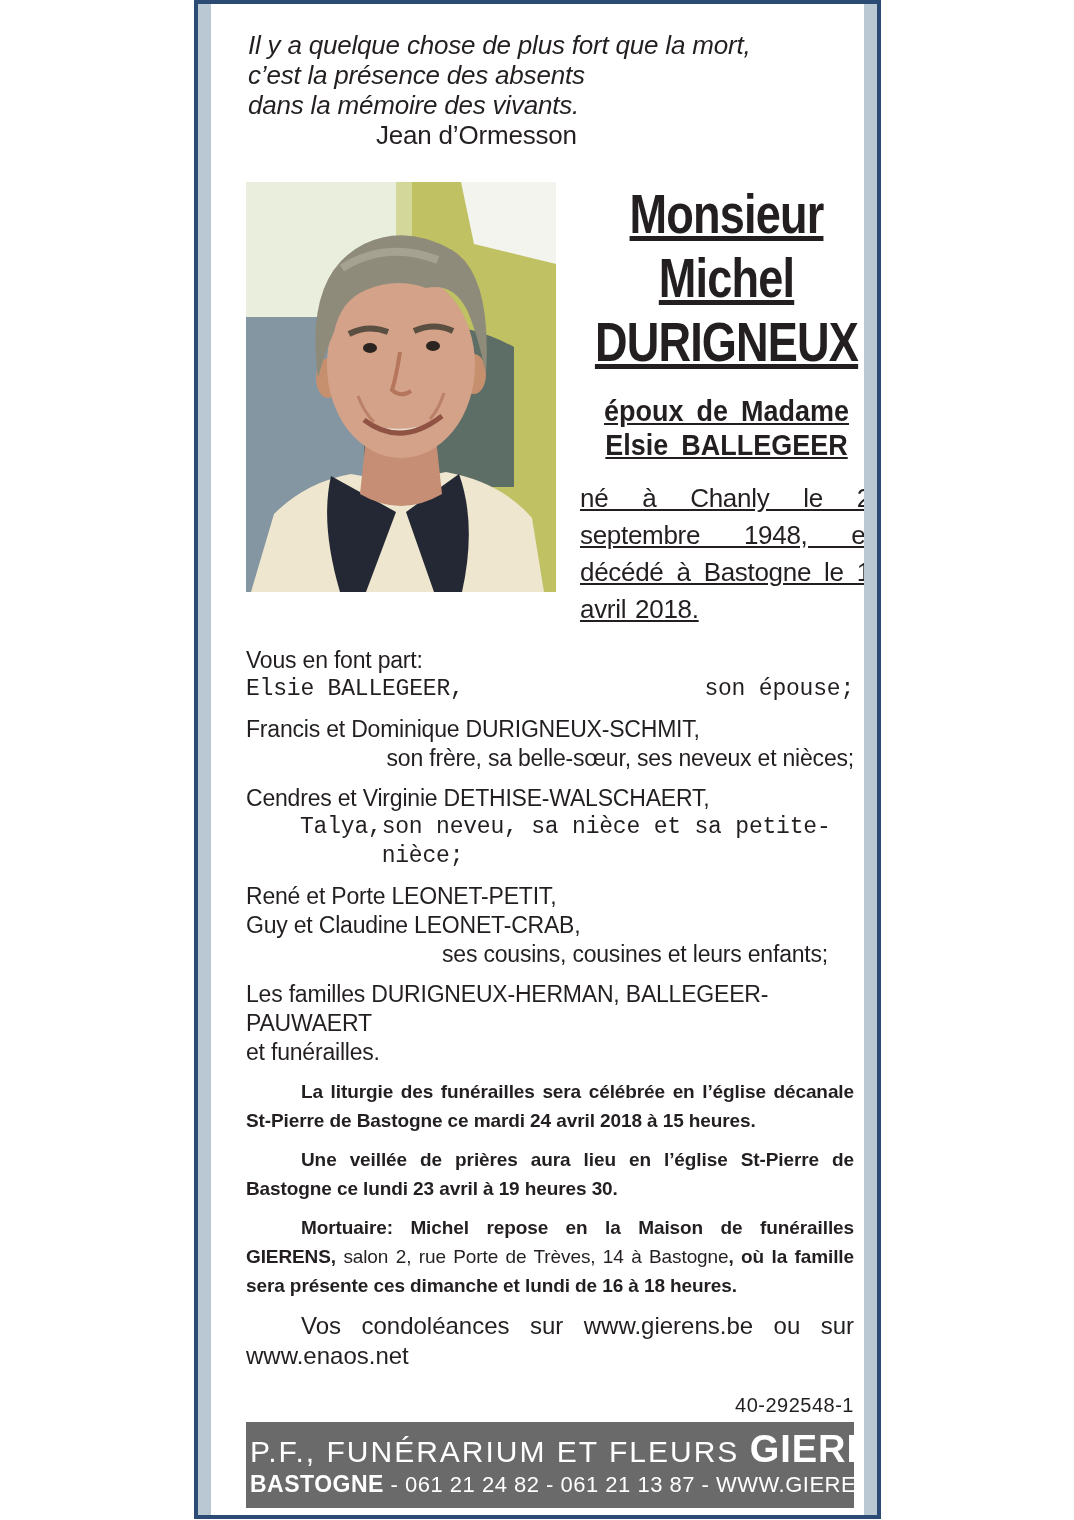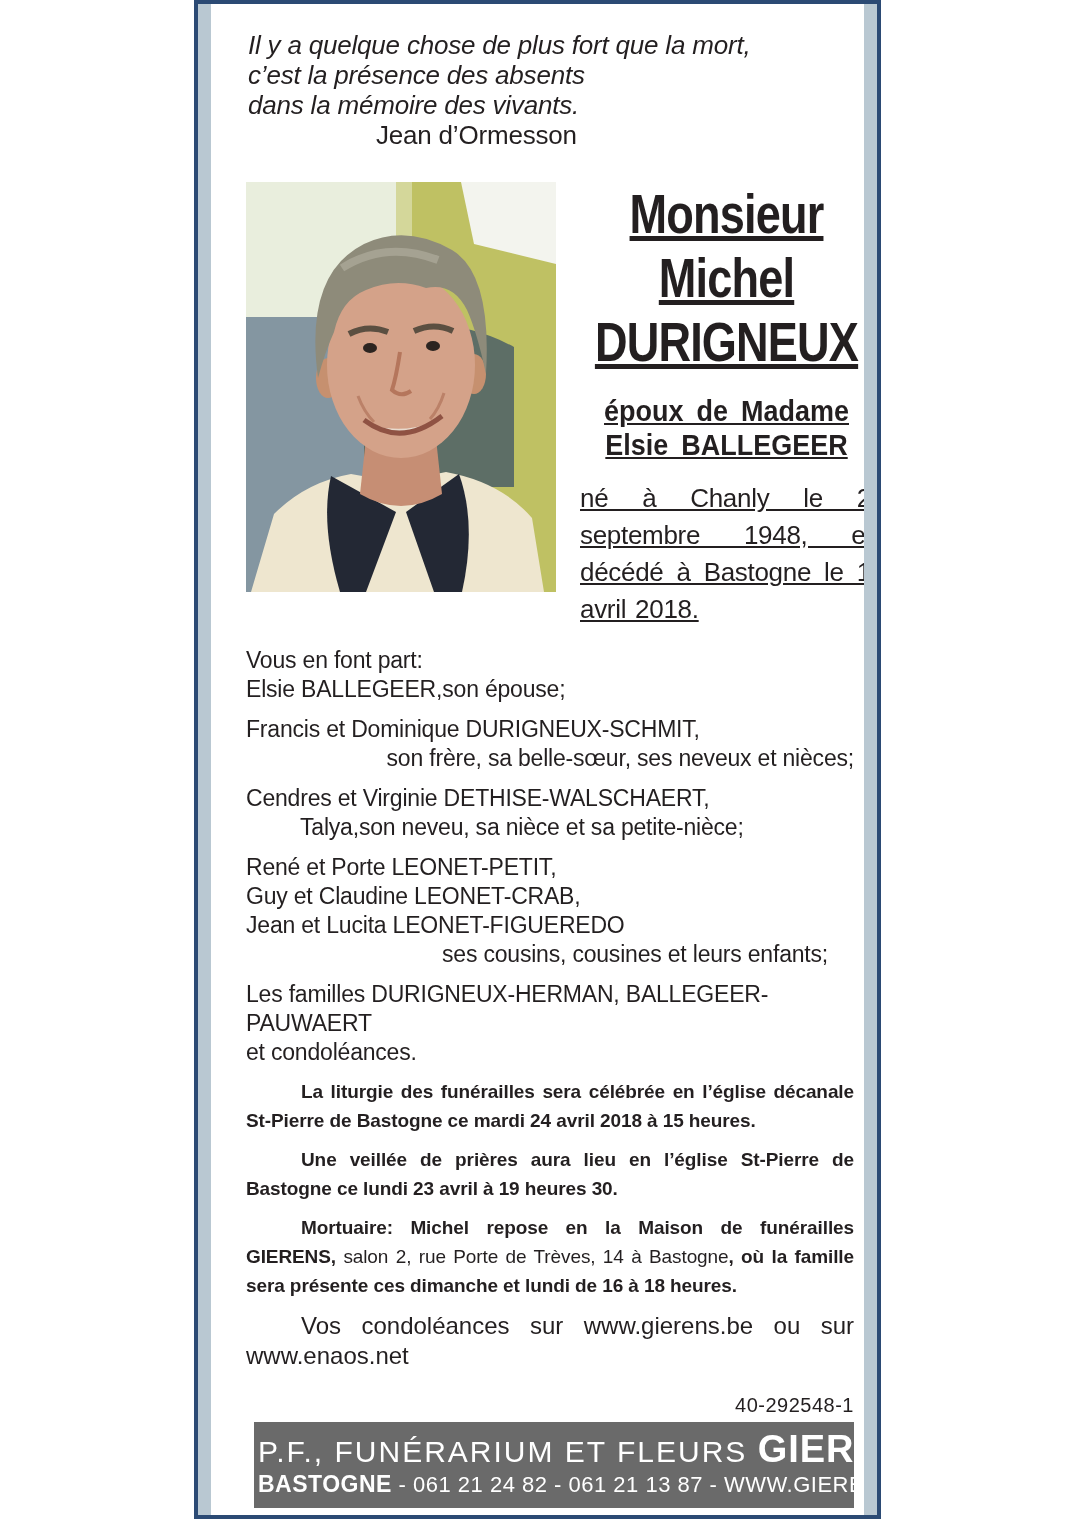--- a/index.html
+++ b/index.html
@@ -31,33 +31,33 @@
   .name-line { font-weight:bold; font-size:55px; line-height:64px; white-space:nowrap;
                transform:scaleX(0.82); transform-origin:50% 50%; letter-spacing:-1px; }
   .spouse { margin-top:20px; font-weight:bold; font-size:29px; line-height:34px; word-spacing:6px;
             transform:scaleX(0.93); transform-origin:50% 50%; white-space:nowrap; }
   .life-dates { margin-top:18px; font-size:26px; line-height:37px; text-align:justify; text-align-last:left;
                 padding-left:14px; padding-right:2px; letter-spacing:-0.3px; word-spacing:2px; }
 
   
   .family { margin-top:18px; font-size:23px; line-height:29px; letter-spacing:-0.2px; }
   .fam-group { margin-top:11px; }
-  .fam-row { display:flex; justify-content:flex-start; }
+  .fam-row { display:flex; justify-content:space-between;font-family:Liberation Mono, monospace; }
   .right-line { text-align:right; }
   .indent-55 { padding-left:54px; }
 
   
   .ceremony { font-weight:bold; font-size:19px; line-height:29px; text-align:justify; text-align-last:left;
               text-indent:55px; margin:10px 0 0 0; letter-spacing:-0.1px; }
   .ceremony .regular { font-weight:normal; }
   .condolences { font-weight:normal; font-size:24px; line-height:30px; text-align:justify; text-align-last:left;
                  text-indent:55px; margin-top:11px; }
 
   
-  .footer { position:absolute; left:18px; right:10px; bottom:7px; }
+  .footer { position:absolute; left:10px; right:10px; bottom:7px; }
   .ref { text-align:right; font-size:20px; margin-bottom:5px; letter-spacing:0.5px; }
   .banner { background:#6a6a6a; color:#ffffff; text-align:center; padding:8px 4px 10px; }
   .banner-l1 { font-size:30px; letter-spacing:2px; line-height:38px; white-space:nowrap; }
   .banner-l1 .brand { font-weight:bold; font-size:38px; letter-spacing:1px; }
   .banner-l2 { font-size:22px; letter-spacing:0.5px; line-height:27px; white-space:nowrap; }
   .banner-l2 .city { font-weight:bold; font-size:23px; }
 </style>
 </head>
 <body>
 
@@ -126,26 +126,25 @@
       <div class="fam-group">
         <div>Cendres et Virginie DETHISE-WALSCHAERT,</div>
         <div class="fam-row">
           <span class="indent-55">Talya,</span>
           <span>son neveu, sa nièce et sa petite-nièce;</span>
         </div>
       </div>
       <div class="fam-group">
         <div>René et Porte LEONET-PETIT,</div>
         <div>Guy et Claudine LEONET-CRAB,</div>
-        <div>Jean et Lucita LEONET-FIGUEREDO</div>
         <div class="right-line" style="padding-right:26px;">ses cousins, cousines et leurs enfants;</div>
       </div>
       <div class="fam-group">
         <div>Les familles DURIGNEUX-HERMAN, BALLEGEER-PAUWAERT</div>
-        <div>et condoléances.</div>
+        <div>et funérailles.</div>
       </div>
     </div>
 
     <p class="ceremony">La liturgie des funérailles sera célébrée en l’église décanale St-Pierre de Bastogne ce mardi 24 avril 2018 à 15 heures.</p>
     <p class="ceremony">Une veillée de prières aura lieu en l’église St-Pierre de Bastogne ce lundi 23 avril à 19 heures 30.</p>
     <p class="ceremony"><span>Mortuaire: Michel repose en la Maison de funérailles GIERENS,</span><span class="regular"> salon 2, rue Porte de Trèves, 14 à Bastogne</span><span>, où la famille sera présente ces dimanche et lundi de 16 à 18 heures.</span></p>
     <p class="condolences">Vos condoléances sur www.gierens.be ou sur www.enaos.net</p>
 
     <div class="footer">
       <div class="ref">40-292548-1</div>

